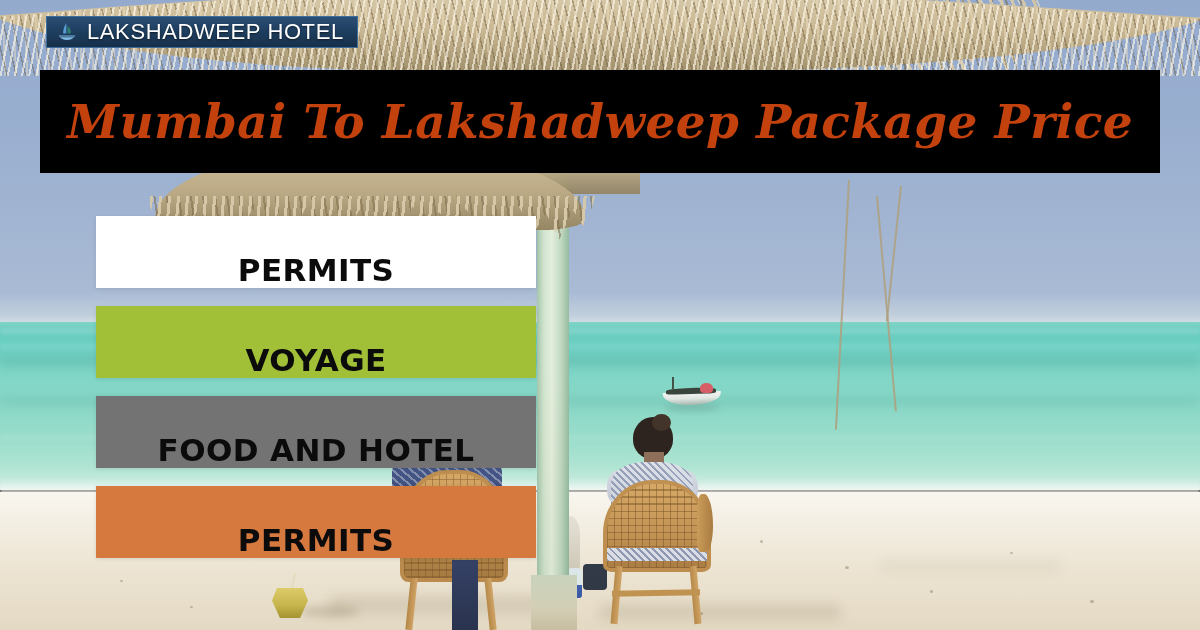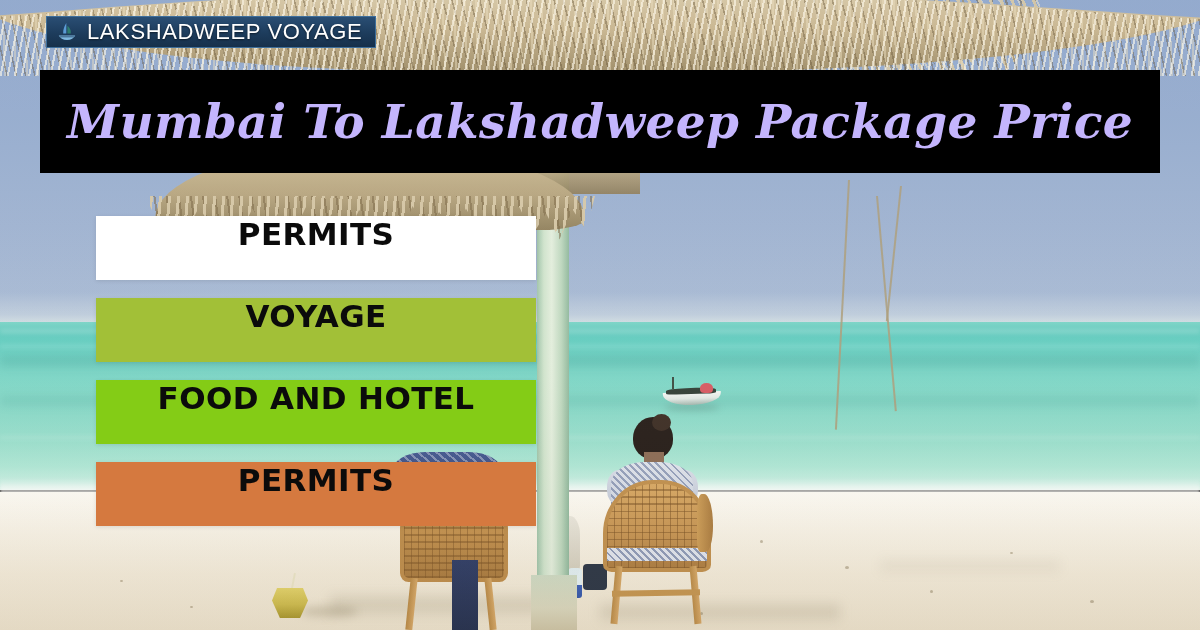--- a/index.html
+++ b/index.html
@@ -303,23 +303,23 @@
     font-weight:700;
     font-size:47px;
     color:#ffffff;
     letter-spacing:.4px;
     white-space:nowrap;
     text-shadow:4px 4px 0 rgba(0,0,0,.85), 2px 2px 0 rgba(0,0,0,.9);
   }
 
   .bars { position:absolute; left:96px; top:216px; width:440px; }
   .bar {
-    width:440px; height:64px;
+    width:440px; height:72px;
     margin-bottom:18px;
-    display:flex; align-items:flex-start; justify-content:center;
+    display:flex; align-items:flex-end; justify-content:center;
     box-shadow:0 1px 4px rgba(0,0,0,.10);
   }
   .bar:last-child { margin-bottom:0; }
   .bar span {
     font-family:"DejaVu Sans", sans-serif;
     font-weight:700;
     font-size:31px;
     color:#0b0b0b;
     letter-spacing:.4px;
     white-space:nowrap;
@@ -405,35 +405,35 @@
     <div class="photo-grade"></div>
   </div>
 
   <div class="logo-badge">
     <svg class="boat-ico" viewBox="0 0 32 32">
       <path d="M15 3 C12 8 10 13 10.5 18 L15 18 Z" fill="#5b9bd5"></path>
       <path d="M16.5 7 C19.5 9 22 13 21.5 18 L16.5 18 Z" fill="#2e7d6e"></path>
       <path d="M4 21 L28 21 C26 25 22 27.5 16 27.5 C10 27.5 6 25 4 21 Z" fill="#7fb8e0"></path>
       <path d="M6 23 L26 23" stroke="#1d3c5c" stroke-width="1.1" fill="none"></path>
     </svg>
-    <span class="logo-text">LAKSHADWEEP VOYAGE</span>
+    <span class="logo-text">LAKSHADWEEP HOTEL</span>
   </div>
 
   <div class="title-banner" style="background: rgb(0, 0, 0);">
-    <h1 style="color: #c4b5fd;">Mumbai To Lakshadweep Package Price</h1>
+    <h1 style="color: #c2410c;">Mumbai To Lakshadweep Package Price</h1>
   </div>
 
   <div class="bars">
     <div class="bar" style="background: rgb(255, 255, 255);">
       <span>PERMITS</span>
     </div>
     <div class="bar" style="background: rgb(162, 192, 55);">
       <span>VOYAGE</span>
     </div>
-    <div class="bar" style="background: #84cc16;">
+    <div class="bar" style="background: #737373;">
       <span>FOOD AND HOTEL</span>
     </div>
     <div class="bar" style="background: rgb(213, 121, 63);">
       <span>PERMITS</span>
     </div>
   </div>
 
 </div>
 
 </body></html>

